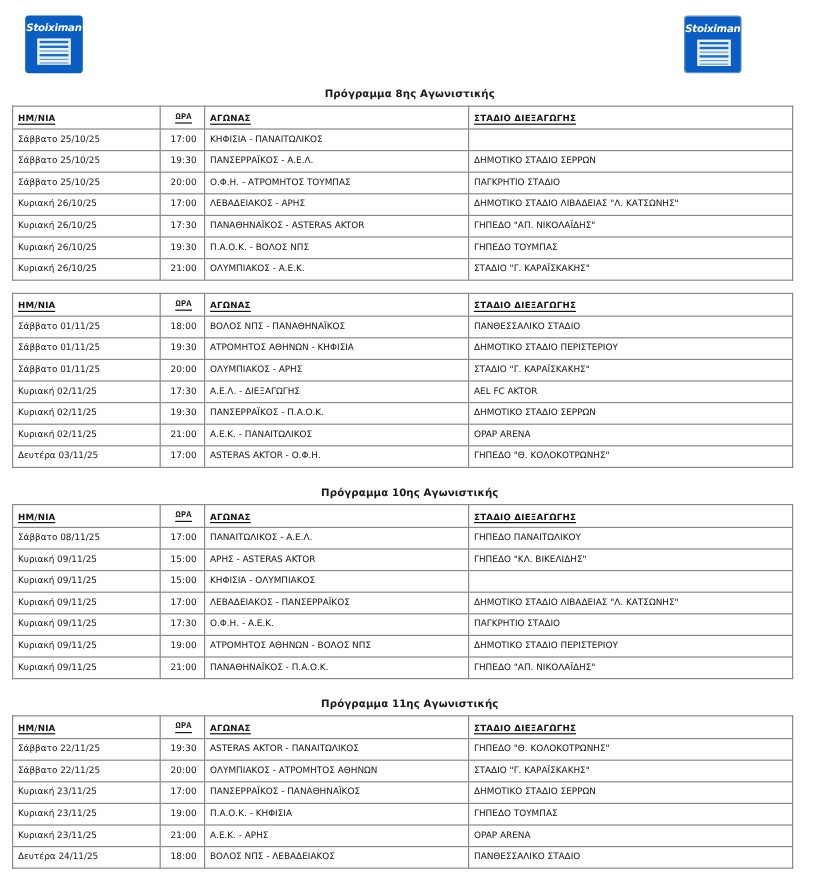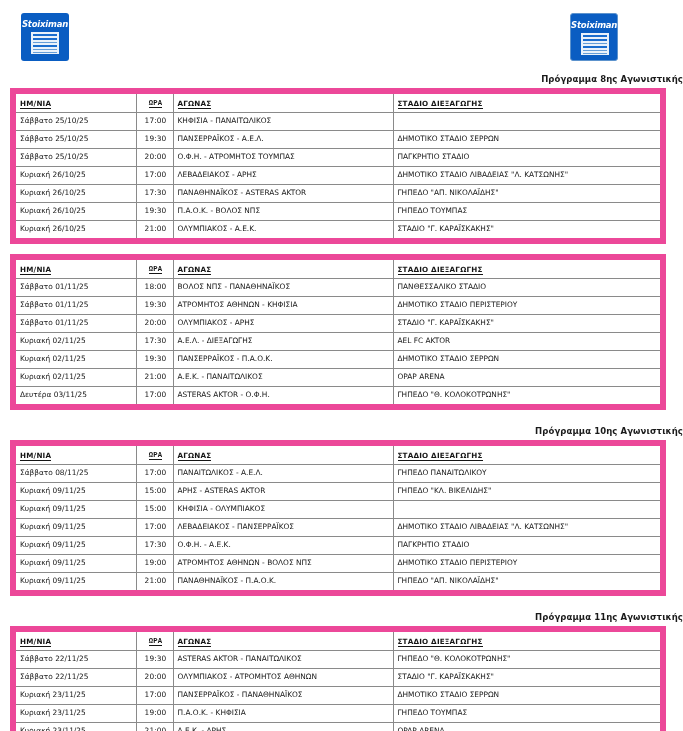--- a/index.html
+++ b/index.html
@@ -66,37 +66,37 @@
     height: 2px;
     margin: 2px 2px 0 2px;
     background: #0a5dc2;
   }
   .logo-card i.wide { background: #1d6fd0; }
   .logo-card i.thin { height: 1px; background: #6ea4da; }
 
   
   .section { margin: 0; }
   .sec-title {
-    text-align: right;
+    text-align: center;
     font-size: 8.5px;
     font-weight: bold;
     color: #1a1a1a;
     letter-spacing: 0.1px;
     margin: 0;
     padding: 6px 0 4px 0;
   }
   .tbl-wrap {
     margin: 0 0 0 10px;
     width: 650px;
   }
   table.sched {
     border-collapse: collapse;
     table-layout: fixed;
     width: 650px;
-    border: 6px solid #ec4899;
+    border: 1px solid #ec4899;
     background: #ffffff;
   }
   table.sched col.c-date  { width: 123px; }
   table.sched col.c-time  { width:  37px; }
   table.sched col.c-match { width: 220px; }
   table.sched col.c-venue { width: 270px; }
 
   table.sched th, table.sched td {
     border: 1px solid #8a8a8a;
     font-size: 7.4px;

